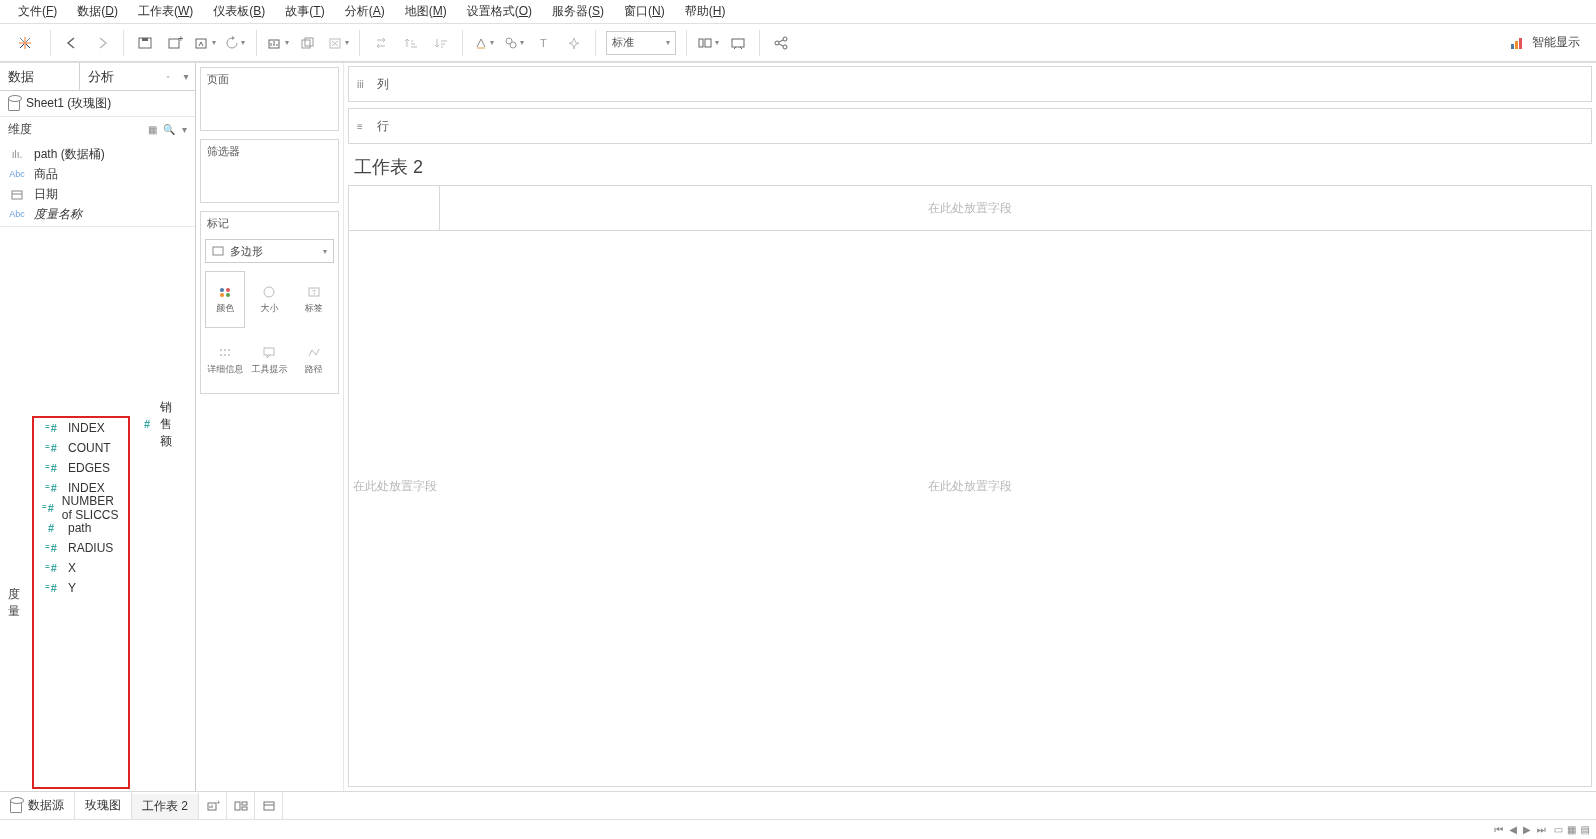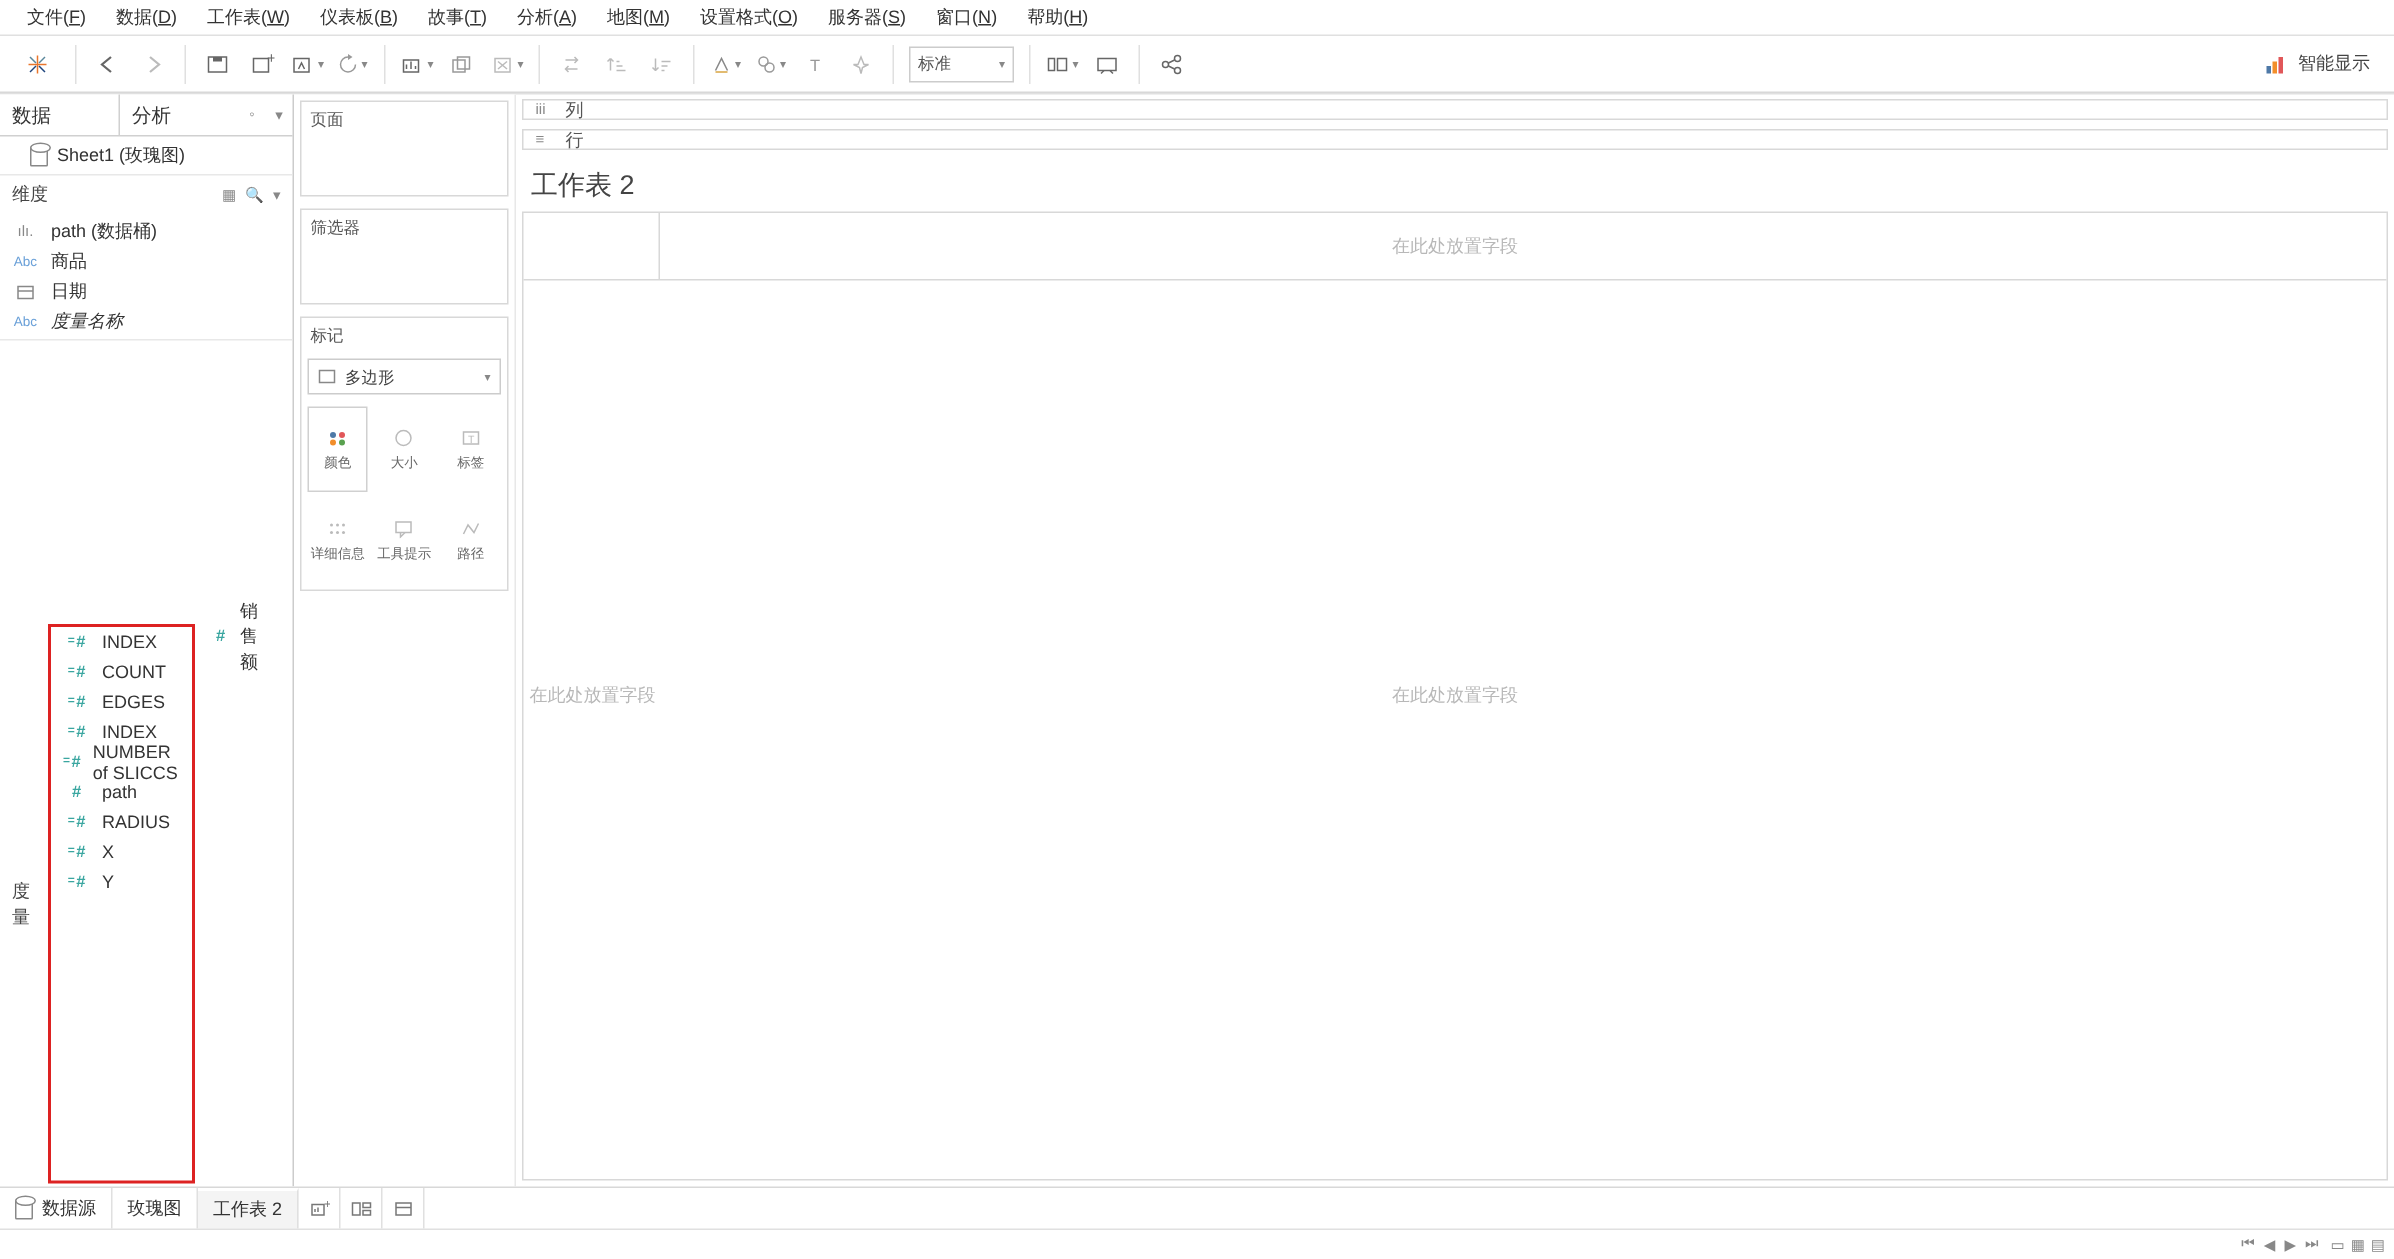--- a/index.html
+++ b/index.html
@@ -15,21 +15,21 @@
 .toolbar .caret { font-size: 8px; color: #888; margin-left: 2px; }
 .showme { margin-left: auto; display: flex; align-items: center; gap: 6px; padding: 0 10px; color: #444; }
 
 .main { flex: 1; display: flex; border-top: 1px solid #e0e0e0; min-height: 0; }
 .sidebar-left { width: 196px; display: flex; flex-direction: column; border-right: 1px solid #ccc; background: #fff; }
 .dataAnalysis { display: flex; height: 28px; border-bottom: 1px solid #d0d0d0; align-items: stretch; }
 .dataAnalysis .tab { flex: 1; display: flex; align-items: center; padding: 0 8px; font-size: 13px; color: #333; }
 .dataAnalysis .tab:first-child { border-right: 1px solid #d0d0d0; }
 .dataAnalysis .ctl { width: 18px; display: flex; align-items: center; justify-content: center; color: #888; font-size: 10px; }
 
-.datasource { height: 26px; display: flex; align-items: center; gap: 6px; padding: 0 20px; border-bottom: 1px solid #e8e8e8; }
+.datasource { height: 26px; display: flex; align-items: center; gap: 6px; padding: 0 8px; border-bottom: 1px solid #e8e8e8; }
 .db-icon { width: 12px; height: 14px; border: 1px solid #888; border-radius: 2px 2px 1px 1px; position: relative; }
 .db-icon::before { content:""; position:absolute; top:-3px; left:-1px; width:12px; height:5px; border:1px solid #888; border-radius: 50%; background:#fff; }
 
 .section-head { display: flex; align-items: center; padding: 4px 8px; font-size: 12px; color: #444; }
 .section-head .tools { margin-left: auto; display: flex; gap: 6px; color: #888; font-size: 10px; }
 
 .field-list { padding: 2px 0; }
 .field { display: flex; align-items: center; gap: 8px; padding: 2px 8px; height: 20px; font-size: 12px; }
 .ic { width: 18px; display:flex; justify-content:center; color: #888; font-size: 10px; }
 .ic.teal { color: #3aa6a0; }
@@ -50,21 +50,21 @@
 .filters-card { height: 64px; }
 
 .marks-card .mark-type { margin: 4px; height: 24px; border: 1px solid #ccc; display:flex; align-items:center; padding:0 6px; font-size:11px; color:#444; gap:6px; }
 .marks-card .mark-type .dd { margin-left:auto; font-size:8px; color:#888; }
 .marks-grid { display: grid; grid-template-columns: repeat(3, 1fr); gap: 4px; padding: 4px; }
 .mark-cell { border: 0; display:flex; flex-direction:column; align-items:center; justify-content:center; height: 57px; font-size: 9px; color: #666; gap:2px; }
 .mark-cell.boxed { border:1px solid #d0d0d0; }
 .mark-icon { width: 18px; height: 16px; display:flex; align-items:center; justify-content:center; color:#888; }
 
 .canvas-area { flex: 1; display:flex; flex-direction:column; }
-.rc-shelf { display:flex; align-items:center; border:1px solid #d8d8d8; margin: 3px 4px; height: 14px; padding: 0 8px; gap:8px; background:#fff; font-size:12px; color:#555; }
+.rc-shelf { display:flex; align-items:center; border:1px solid #d8d8d8; margin: 3px 4px; height: 36px; padding: 0 8px; gap:8px; background:#fff; font-size:12px; color:#555; }
 .rc-icon { width:12px; font-size:10px; color:#888; }
 .ws-title { padding: 8px 10px 2px 10px; font-size: 18px; color: #444; }
 .viz { flex:1; border:1px solid #d8d8d8; margin:4px; position:relative; }
 .viz .hline { position:absolute; top:44px; left:0; right:0; border-top:1px solid #d8d8d8; }
 .viz .vline { position:absolute; top:0; bottom:0; left:90px; border-left:1px solid #d8d8d8; height:44px; }
 .drop-hint { position:absolute; color:#b8b8b8; font-size:12px; font-style:normal; }
 
 .statusbar { height: 28px; border-top: 1px solid #d8d8d8; display:flex; align-items:flex-end; background:#fff; }
 .tab-ds { height:100%; display:flex; align-items:center; gap:6px; padding:0 10px; border-right:1px solid #e0e0e0; }
 .ws-tab { height:100%; display:flex; align-items:center; padding:0 10px; border-right:1px solid #e0e0e0; font-size:12px; }

